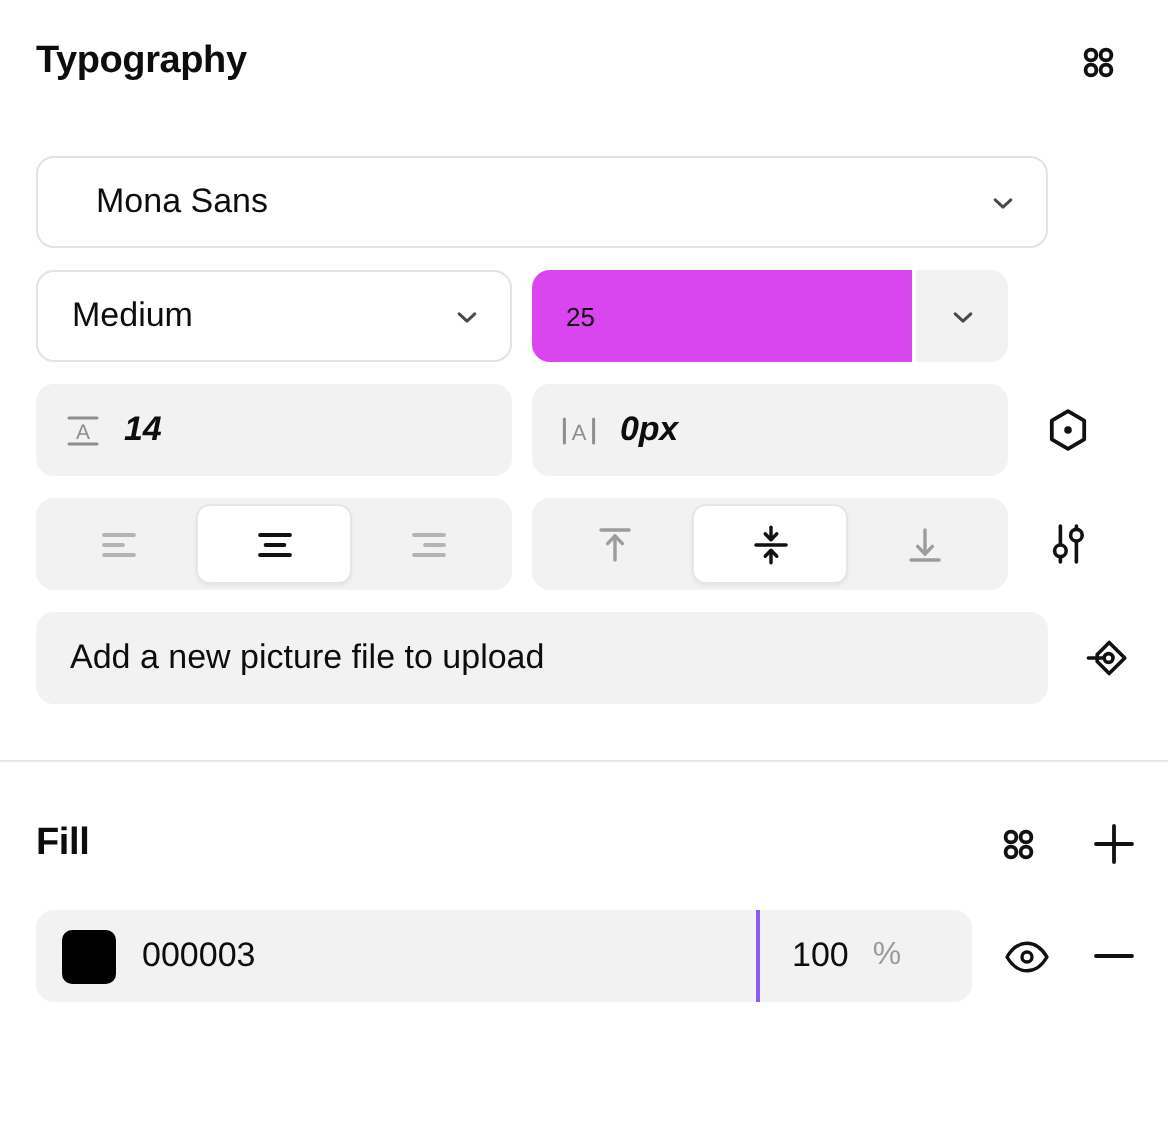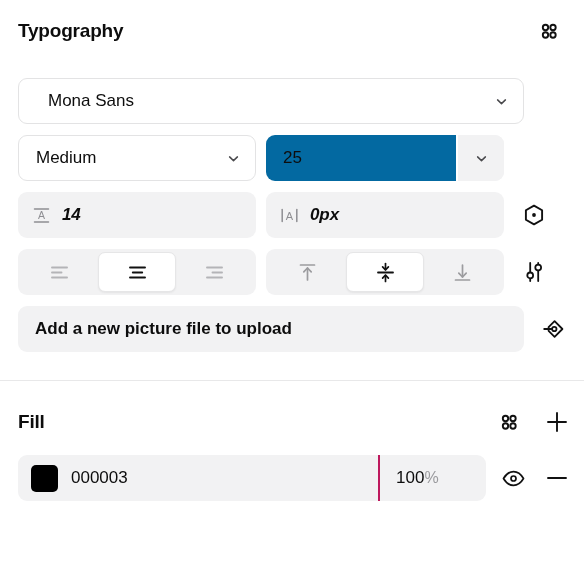--- a/index.html
+++ b/index.html
@@ -74,22 +74,22 @@
     display: flex;
     align-items: stretch;
     overflow: hidden;
     background: #f2f2f3;
   }
   .num-combo .val {
     flex: 1 1 auto;
     display: flex;
     align-items: center;
     padding-left: 17px;
-    font-size: 17px;
-    background: #0369a1;
+    font-size: 13px;
+    background: #d946ef;
     cursor: text;
   }
   .num-combo .caret-box {
     width: 48px;
     display: flex;
     align-items: center;
     justify-content: center;
     background: #f2f2f3;
     border-left: 2px solid #ffffff;
     cursor: pointer;
@@ -100,21 +100,20 @@
     padding: 0 14px;
     gap: 11px;
     cursor: text;
   }
   .field .fval { font-size: 17px; font-weight: bold; letter-spacing: -0.1px; font-style: italic; }
 
   .text-input {
     flex: 1 1 auto;
     padding: 0 17px;
     cursor: text;
-    font-weight: bold;
   }
   .text-input .tval { font-size: 17px; }
 
   
   .seg {
     width: 238px;
     height: 46px;
     background: #f2f2f3;
     border-radius: 9px;
     display: flex;
@@ -186,22 +185,23 @@
     height: 27px;
     border-radius: 5px;
     background: #000000;
     flex: 0 0 auto;
   }
   .hexval { font-size: 17px; color: #0d0d0d; }
   .opacity-box {
     width: 108px;
     display: flex;
     align-items: center;
+    gap: 12px;
     padding-left: 16px;
-    border-left: 2px solid #be185d;
+    border-left: 2px solid #8b5cf6;
     cursor: text;
   }
   .opacity-num { font-size: 17px; color: #0d0d0d; }
   .opacity-unit { font-size: 16px; color: #9b9b9e; }
 
   svg { display: block; }
 </style>
 </head>
 <body>
 

